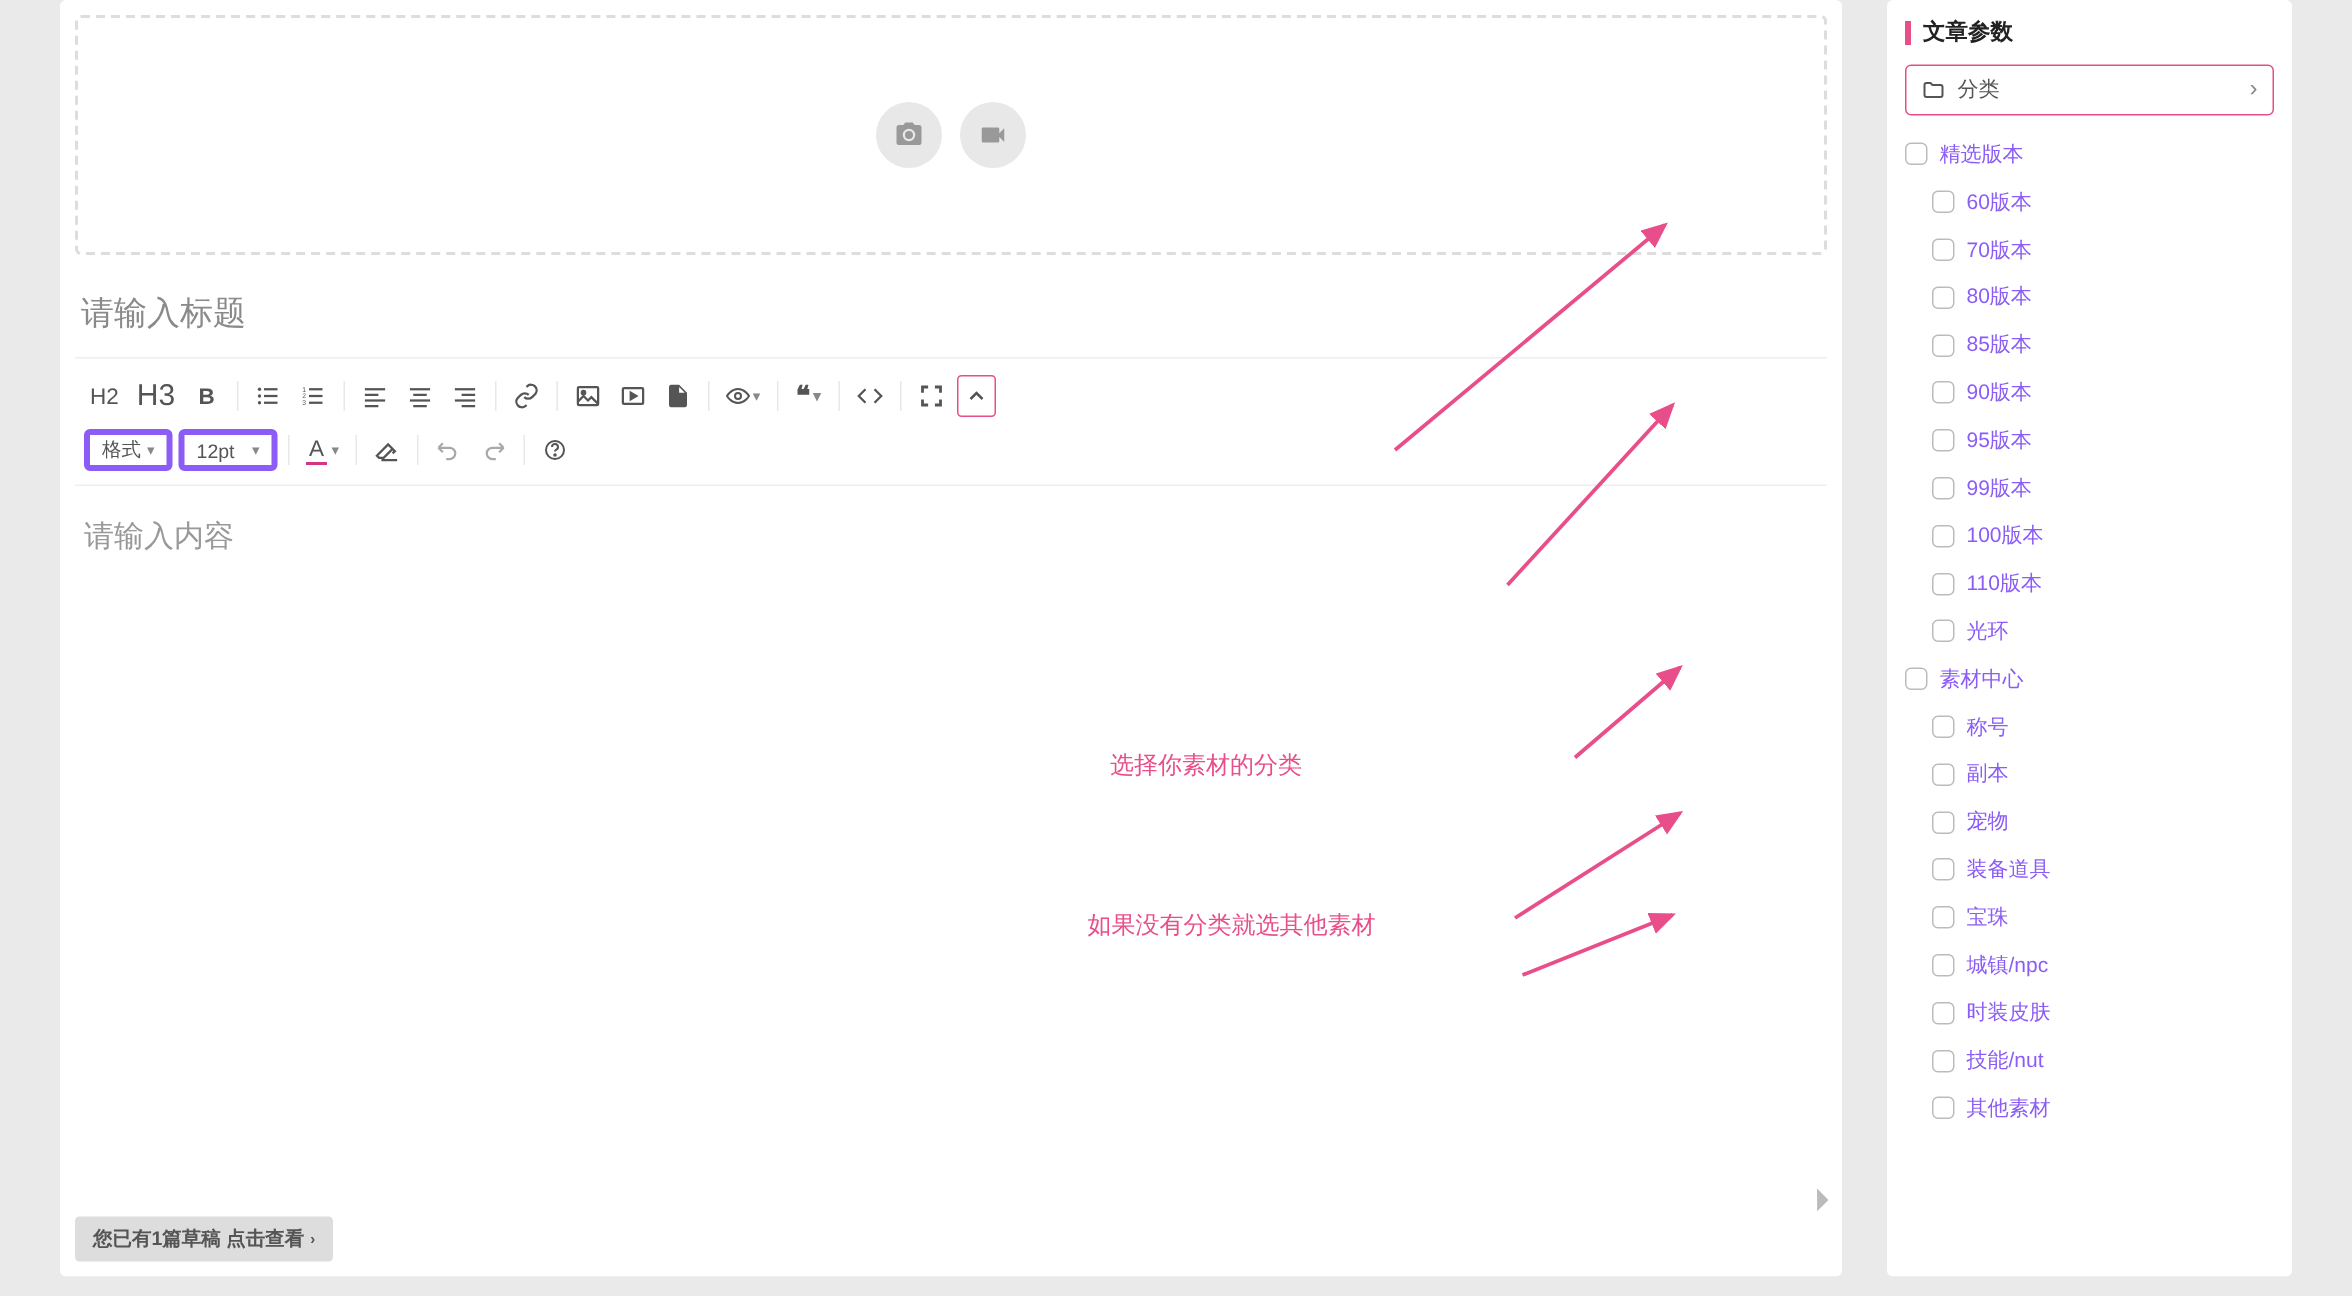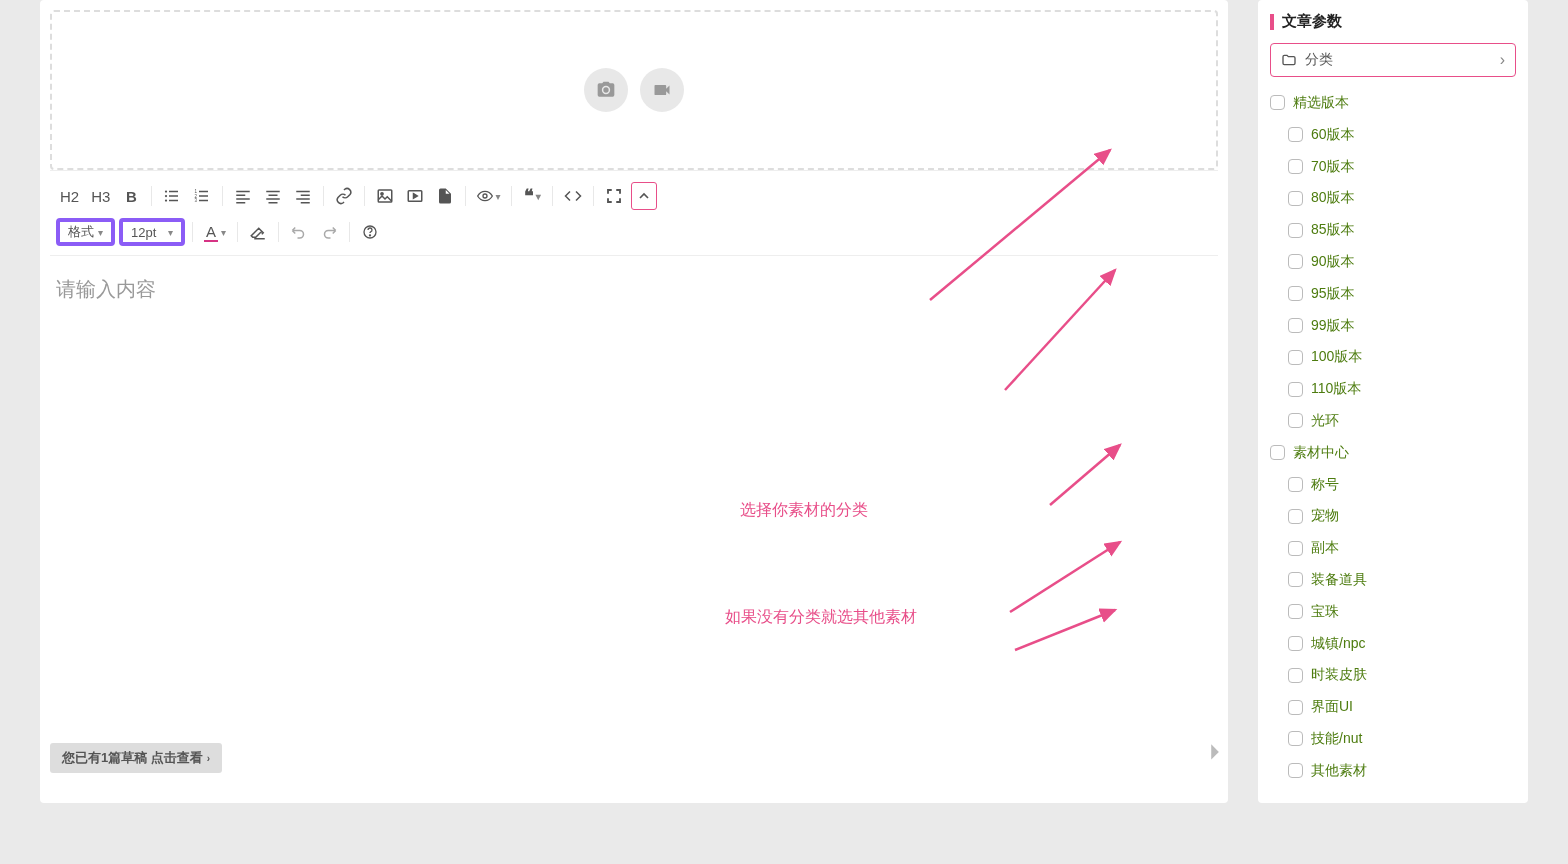--- a/index.html
+++ b/index.html
@@ -8,40 +8,40 @@
     .left-panel { flex: 1; background: #fff; border-radius: 4px; padding: 10px; position: relative; }
     .right-panel { width: 270px; background: #fff; border-radius: 4px; padding: 12px 0 12px 12px; }
     .upload-area { border: 2px dashed #ddd; border-radius: 4px; height: 160px; display: flex; align-items: center; justify-content: center; gap: 12px; }
     .circle-btn { width: 44px; height: 44px; border-radius: 50%; background: #e8e8e8; display: flex; align-items: center; justify-content: center; cursor: pointer; }
     .circle-btn svg { fill: #999; }
     .title-input { width: 100%; font-size: 22px; color: #8a8a8a; font-weight: 500; padding: 24px 4px 14px; }
     .toolbar { border-top: 1px solid #eee; border-bottom: 1px solid #eee; padding: 7px 0 5px; }
     .tb-row { display: flex; align-items: center; gap: 4px; padding: 4px 6px; flex-wrap: wrap; }
     .tb-btn { min-width: 26px; height: 28px; display: flex; align-items: center; justify-content: center; border-radius: 3px; cursor: pointer; font-size: 15px; color: #555; padding: 0 4px; }
     .tb-btn.h2 { font-size: 15px; font-weight: 500; }
-    .tb-btn.h3 { font-size: 15px; font-weight: 500; }
+    .tb-btn.h3 { font-size: 20px; font-weight: 500; }
     .tb-btn.active-outline { border: 1px solid #e84e89; border-radius: 3px; }
     .tb-sep { width: 1px; height: 20px; background: #e8e8e8; margin: 0 3px; }
     .tb-select { height: 28px; border: 4px solid #8b5cf6; border-radius: 4px; display: flex; align-items: center; padding: 0 8px; font-size: 13px; color: #555; cursor: pointer; gap: 4px; }
     .tb-select .caret { font-size: 10px; color: #888; }
     .font-color-btn span.underline { border-bottom: 2px solid #d63384; font-weight: 500; padding: 0 2px; }
     .content-area { padding: 20px 6px; color: #999; font-size: 20px; }
     .annotation { position: absolute; font-size: 16px; color: #e84e89; font-weight: 500; }
     .arrow { position: absolute; pointer-events: none; }
     .resize-handle { position: absolute; bottom: 44px; right: 12px; font-size: 14px; color: #bbb; transform: rotate(-45deg); }
     .draft-pill { background: #ddd; border-radius: 3px; padding: 6px 12px; font-size: 13px; font-weight: 600; color: #555; display: inline-flex; align-items: center; gap: 4px; }
     .sidebar-title { display: flex; align-items: center; font-weight: 600; font-size: 15px; color: #222; margin-bottom: 12px; }
     .sidebar-title::before { content: ''; display: inline-block; width: 4px; height: 16px; background: #e84e89; margin-right: 8px; }
     .category-btn { border: 1px solid #e84e89; border-radius: 4px; height: 34px; display: flex; align-items: center; padding: 0 10px; color: #555; cursor: pointer; margin-right: 12px; }
     .category-btn .chev { margin-left: auto; color: #888; font-size: 16px; }
     .cat-list { padding: 10px 0 4px 0; max-height: 720px; overflow-y: auto; }
     .cat-item { display: flex; align-items: center; gap: 8px; padding: 4px 0; font-size: 14px; line-height: 1.7; }
     .cat-item.child { padding-left: 18px; }
     .cat-item input[type="checkbox"] { width: 15px; height: 15px; border-radius: 4px; border: 1.5px solid #bbb; appearance: none; cursor: pointer; }
-    .cat-item label { cursor: pointer; font-weight: 500; color: #4d7c0f; }
+    .cat-item label { cursor: pointer; font-weight: 500; color: #8b5cf6; }
     svg.icon { width: 18px; height: 18px; }
     svg.icon-sm { width: 16px; height: 16px; }
   </style>
 </head>
 <body>
 
 <div class="container">
   <div class="left-panel">
     <div class="upload-area">
       <div class="circle-btn">
@@ -49,20 +49,21 @@
             <path d="M12 15.2a3.2 3.2 0 1 0 0-6.4 3.2 3.2 0 0 0 0 6.4zM9 2l-1.5 2H4a2 2 0 0 0-2 2v12a2 2 0 0 0 2 2h16a2 2 0 0 0 2-2V6a2 2 0 0 0-2-2h-3.5L15 2H9zm3 15a5 5 0 1 1 0-10 5 5 0 0 1 0 10z"></path>
           </svg>
       </div>
       <div class="circle-btn">
         <svg width="20" height="20" viewBox="0 0 24 24">
             <path d="M17 10.5V7a1 1 0 0 0-1-1H4a1 1 0 0 0-1 1v10a1 1 0 0 0 1 1h12a1 1 0 0 0 1-1v-3.5l4 4v-11l-4 4z"></path>
           </svg>
       </div>
     </div>
 
+    <div class="title-input">请输入标题</div>
 
     <div class="toolbar">
       <div class="tb-row">
         <div class="tb-btn h2">H2</div>
         <div class="tb-btn h3">H3</div>
         <div class="tb-btn">
             <b>B</b>
           </div>
         <div class="tb-sep"></div>
         <div class="tb-btn">
@@ -299,45 +300,41 @@
         <div class="cat-item">
           <input type="checkbox" style="">
           <label>素材中心</label>
         </div>
         <div class="cat-item child">
           <input type="checkbox" style="">
           <label>称号</label>
         </div>
         <div class="cat-item child">
           <input type="checkbox" style="">
+          <label>副本</label>
+        </div>
+        <div class="cat-item child">
+          <input type="checkbox" style="">
           <label>宠物</label>
         </div>
         <div class="cat-item child">
           <input type="checkbox" style="">
-          <label>副本</label>
-        </div>
-        <div class="cat-item child">
-          <input type="checkbox" style="">
           <label>装备道具</label>
         </div>
         <div class="cat-item child">
           <input type="checkbox" style="">
           <label>宝珠</label>
         </div>
         <div class="cat-item child">
           <input type="checkbox" style="">
           <label>城镇/npc</label>
         </div>
         <div class="cat-item child">
           <input type="checkbox" style="">
           <label>时装皮肤</label>
-        </div>
-        <div class="cat-item child">
-          <input type="checkbox" style="">
-          <label>界面UI</label>
         </div>
         <div class="cat-item child">
           <input type="checkbox" style="">
           <label>技能/nut</label>
         </div>
         <div class="cat-item child">
           <input type="checkbox" style="">
           <label>其他素材</label>
         </div>
       </div>

